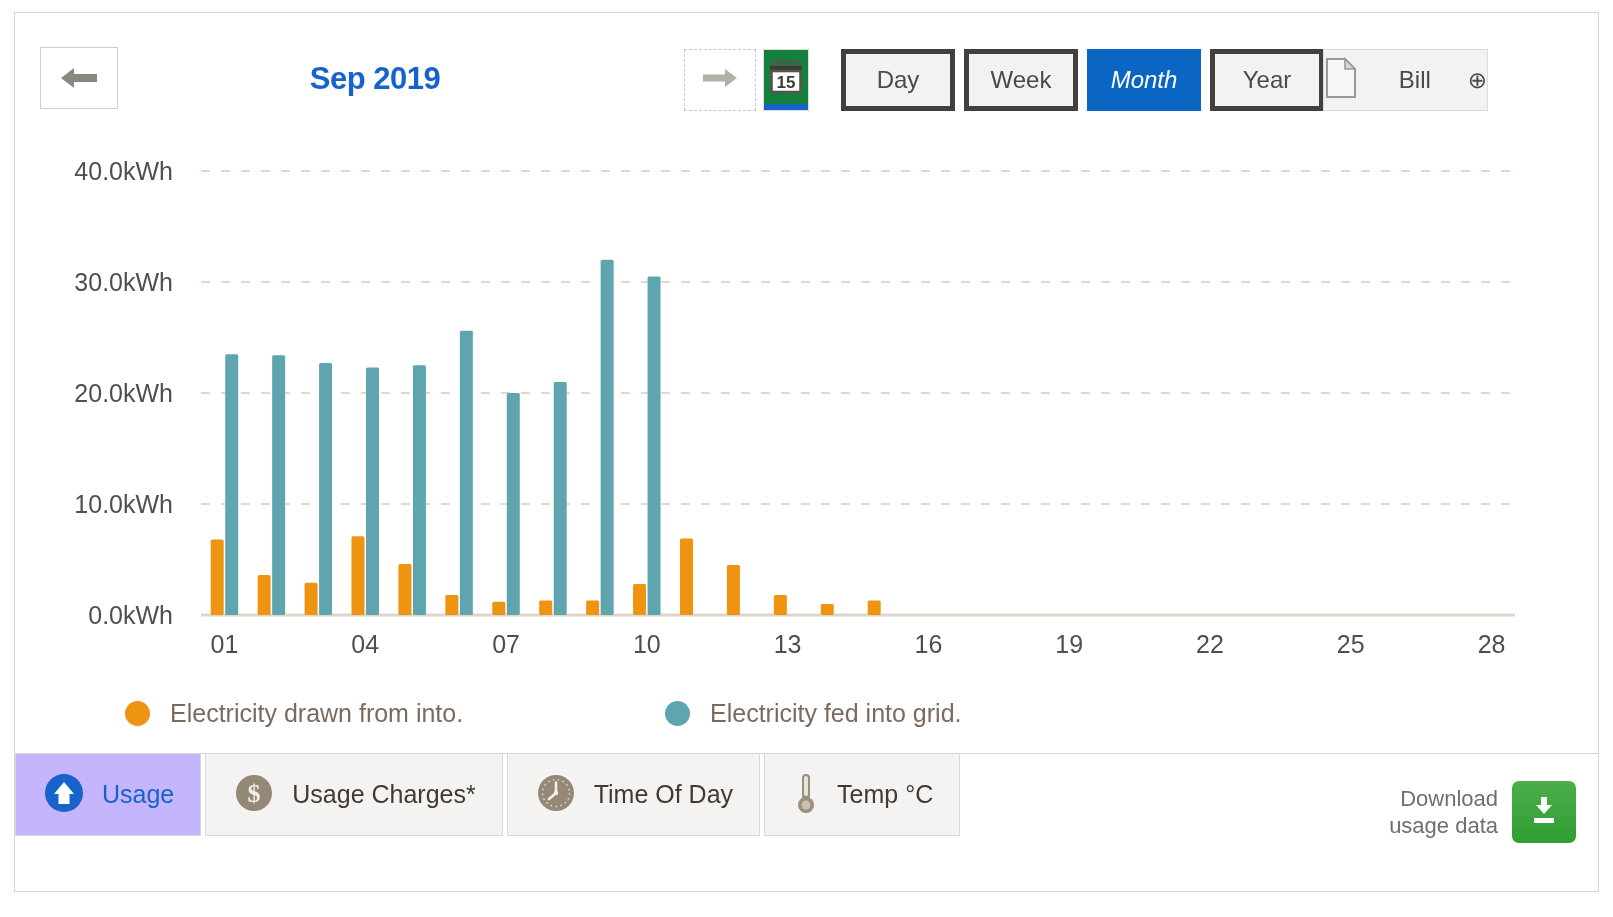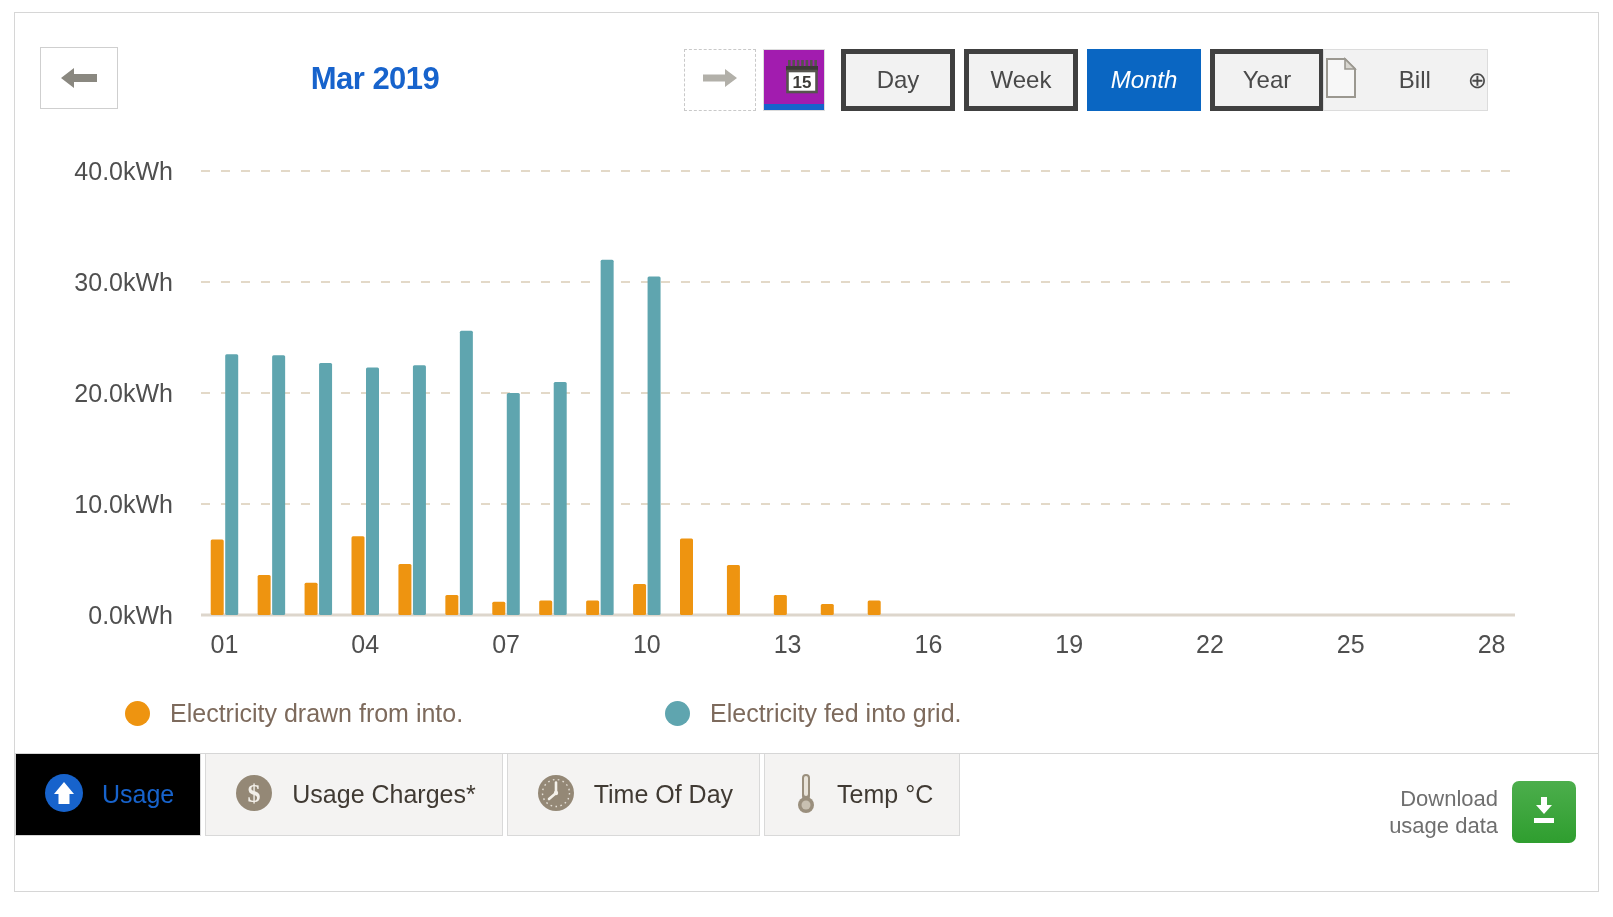--- a/index.html
+++ b/index.html
@@ -39,23 +39,23 @@
   }
   .btn-fwd {
     position: absolute; left: 669px; top: 36px;
     width: 72px; height: 62px;
     border: 1px dashed #c9c9c9; background: #ffffff;
     display: flex; align-items: center; justify-content: center;
     cursor: pointer;
   }
   .btn-cal {
     position: absolute; left: 748px; top: 36px;
-    width: 62px; height: 62px;
-    background: #a21caf; border: 1px solid #dcdcdc;
-    display: flex; align-items: center; justify-content: flex-end;
+    width: 46px; height: 62px;
+    background: #15803d; border: 1px solid #dcdcdc;
+    display: flex; align-items: center; justify-content: flex-start;
     cursor: pointer; overflow: hidden;
   }
   .btn-cal::after {
     content: ""; position: absolute; left: 0; bottom: 0;
     width: 100%; height: 6px; background: #1763CC;
   }
   .range-group {
     position: absolute; left: 826px; top: 36px;
     display: flex; gap: 9px;
   }
@@ -109,21 +109,21 @@
     background: #d6d6d6;
   }
   .tabs { position: absolute; left: 0; top: 1px; display: flex; align-items: flex-start; }
   .tab {
     height: 82px; display: flex; align-items: center;
     gap: 16px; padding: 0 26px; cursor: pointer;
     background: #f4f3f2; border: 1px solid #d9d9d9;
     border-top: none; margin-left: 4px;
   }
   .tab.active {
-    background: #000000; border-color: #d6d6d6;
+    background: #c4b5fd; border-color: #d6d6d6;
     border-top: none; margin-left: 0;
     box-shadow: inset 0 0 0 0 #fff;
   }
   .tab .tab-label { font-size: 25px; color: #403a33; white-space: nowrap; }
   .tab.active .tab-label { color: #1763CC; }
 
   .download-wrap {
     position: absolute; right: 22px; top: 28px;
     display: flex; align-items: center; gap: 14px;
   }
@@ -146,21 +146,21 @@
   <div class="toolbar">
 
     <div class="btn-back">
       <span>
         <svg width="40" height="26" viewBox="0 0 40 26">
           <path d="M2 13 L15 3 L15 9 L38 9 L38 17 L15 17 L15 23 Z" fill="#8a8880"></path>
         </svg>
       </span>
     </div>
 
-    <div class="period-title">Mar 2019</div>
+    <div class="period-title">Sep 2019</div>
 
     <div class="btn-fwd">
       <span>
         <svg width="38" height="24" viewBox="0 0 38 24">
           <path d="M36 12 L24 3 L24 8.5 L2 8.5 L2 15.5 L24 15.5 L24 21 Z" fill="#b2b0a9"></path>
         </svg>
       </span>
     </div>
 
     <div class="btn-cal">

